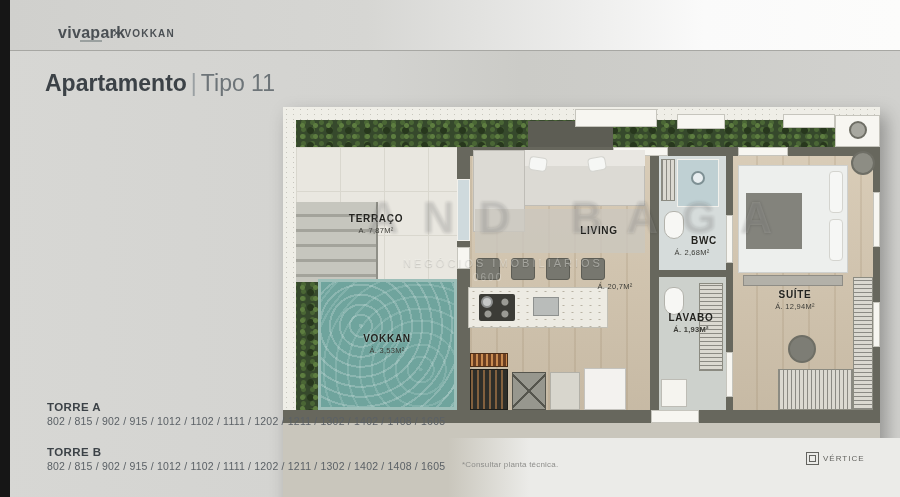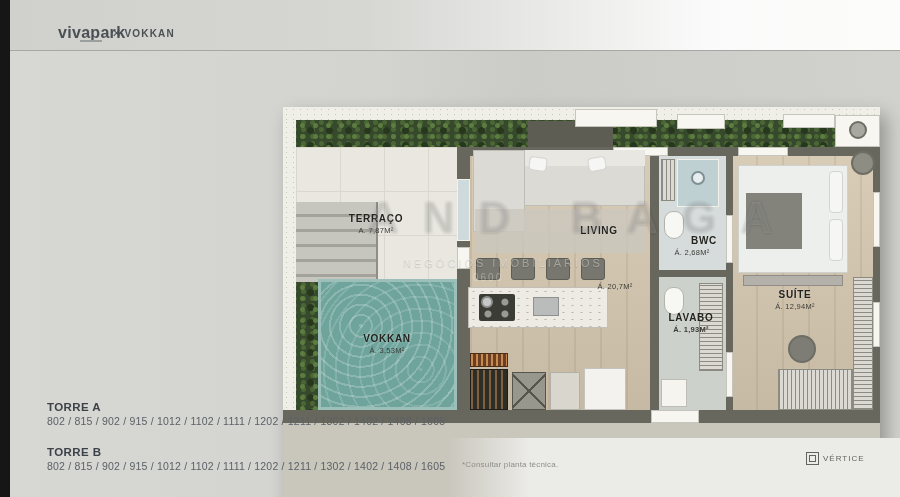--- a/index.html
+++ b/index.html
@@ -83,20 +83,23 @@
 
   <div class="abs" id="topbar">
     <div class="abs brand" id="brand1">vivapark</div>
     <div class="abs" id="brand1-bar"></div>
     <div class="abs brand" id="brand2">
       <span class="mark">✕</span>
       <span>VOKKAN</span>
     </div>
   </div>
 
+  <div class="abs" id="title">
+    <b>Apartamento</b><span class="sep">|</span><span class="var">Tipo 11</span>
+  </div>
 
   <div class="abs" id="plan">
 
     <div class="abs frame" style="left:0;top:0;width:597px;height:13px;"></div>
     <div class="abs frame" style="left:0;top:13px;width:13px;height:290px;"></div>
     <div class="abs plants" style="left:13px;top:13px;width:572px;height:27px;"></div>
     <div class="abs plants" style="left:13px;top:40px;width:24px;height:56px;"></div>
 
     <div class="abs tile" style="left:13px;top:40px;width:161px;height:263px;"></div>
     <div class="abs deck" style="left:13px;top:95px;width:82px;height:80px;"></div>

